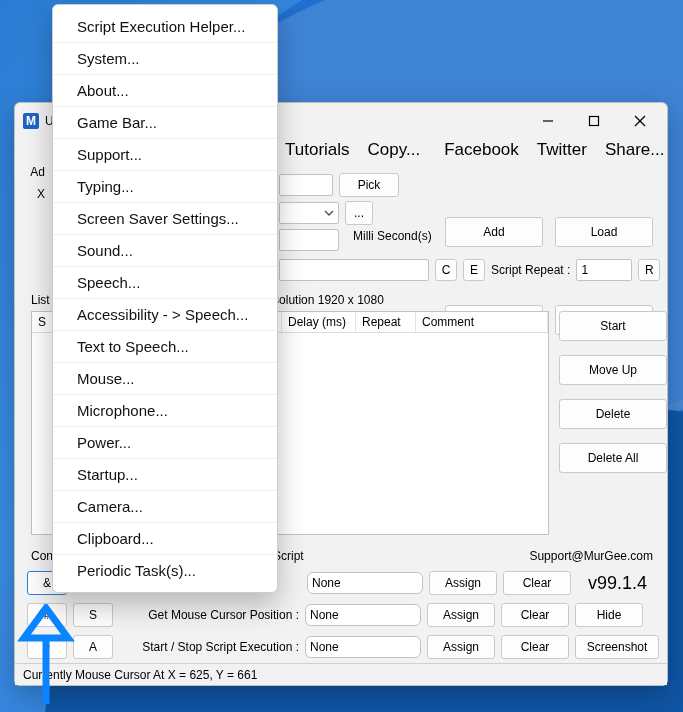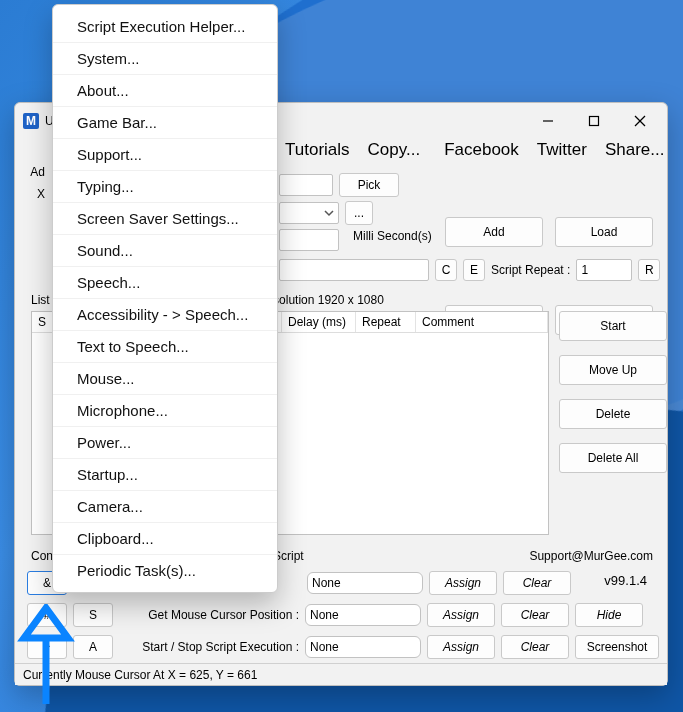--- a/index.html
+++ b/index.html
@@ -28,30 +28,30 @@
 .scriptrow { position: absolute; left: 264px; top: 156px; display: flex; align-items: center; gap: 6px; font-size: 12px; }
 .sq { width: 22px; height: 22px; }
 .listlabel { position: absolute; left: 16px; top: 190px; font-size: 12px; }
 .table { position: absolute; left: 16px; top: 208px; width: 518px; height: 224px; background: #fff; border: 1px solid #c2c2c2; }
 .table .hdr { display: flex; background: #fff; border-bottom: 1px solid #ddd; }
 .table .hdr div { font-size: 12px; padding: 3px 6px; border-right: 1px solid #e3e3e3; }
 .sidebtns { position: absolute; right: 12px; top: 208px; width: 96px; display: flex; flex-direction: column; gap: 14px; }
 .sidebtns .btn { width: 108px; height: 30px; }
 .lowlbl { position: absolute; left: 16px; top: 446px; font-size: 12px; }
 .support { position: absolute; right: 14px; top: 446px; font-size: 12px; }
-.version { position: absolute; right: 20px; top: 470px; font-size: 13px; }
+.version { position: absolute; right: 20px; top: 470px; font-size: 18px; }
 .keyrow { position: absolute; left: 12px; font-size: 12px; display: flex; align-items: center; gap: 6px; }
 .keyrow .key { width: 40px; height: 24px; border: 1px solid #c9c9c9; border-radius: 3px; background: #fdfdfd; display: flex; align-items: center; justify-content: center; }
 .kw { width: 160px; text-align: right; }
 .krow1 { top: 468px; }
 .krow2 { top: 500px; }
 .krow3 { top: 532px; }
 .krow1 .key:first-child { border-color: #2a7de1; }
 .none { width: 116px; border-radius: 6px; }
-.kc { width: 68px; height: 24px; font-style: italic; }
+.kc { width: 68px; height: 24px; }
 .statusbar { position: absolute; left: 0; bottom: 0; right: 0; height: 22px; border-top: 1px solid #d0d0d0; font-size: 12px; display: flex; align-items: center; padding: 0 8px; background: #f2f2f2; }
 .ctxmenu { position: absolute; left: 52px; top: 4px; width: 226px; background: #fff; border: 1px solid #ccc; border-radius: 6px; box-shadow: 0 12px 28px rgba(0,0,0,0.25); padding: 6px 0; z-index: 50; }
 .ctxmenu .item { font-size: 15px; color: #111; padding: 7px 24px; border-bottom: 1px solid #f0f0f0; }
 .ctxmenu .item:last-child { border-bottom: none; }
 .arrow { position: absolute; left: 14px; top: 604px; z-index: 60; }
 .arrow svg { display: block; }
 .combo { display: inline-flex; align-items: center; background:#fff; border:1px solid #c2c2c2; height:22px; width:60px; border-radius:2px; justify-content:flex-end; padding-right:4px;}
 .combo svg { width:10px; height:10px; stroke:#555; fill:none; stroke-width:1.5;}
 </style>
 </head>

